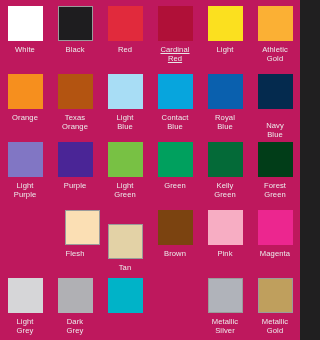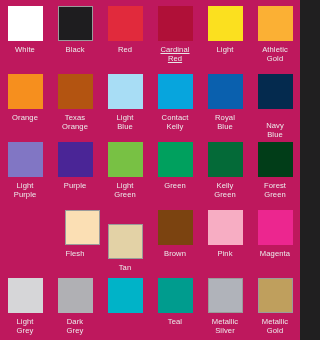--- a/index.html
+++ b/index.html
@@ -89,21 +89,21 @@
 Orange</div>
     </div>
     <div class="swatch-cell" style="left: 100px; top: 68px;">
       <div class="chip" style="background: rgb(168, 221, 245);"></div>
       <div class="chip-label">Light
 Blue</div>
     </div>
     <div class="swatch-cell" style="left: 150px; top: 68px;">
       <div class="chip" style="background: rgb(7, 165, 221);"></div>
       <div class="chip-label">Contact
-Kelly</div>
+Blue</div>
     </div>
     <div class="swatch-cell" style="left: 200px; top: 68px;">
       <div class="chip" style="background: rgb(10, 96, 174);"></div>
       <div class="chip-label">Royal
 Blue</div>
     </div>
     <div class="swatch-cell" style="left: 250px; top: 68px; gap: 8px;">
       <div class="chip" style="background: rgb(4, 42, 78);"></div>
       <div class="chip-label">Navy
 Blue</div>
@@ -163,24 +163,20 @@
     </div>
     <div class="swatch-cell" style="left: 50px; top: 272px;">
       <div class="chip" style="background: rgb(176, 176, 180);"></div>
       <div class="chip-label">Dark
 Grey</div>
     </div>
     <div class="swatch-cell" style="left: 100px; top: 272px; gap: 40px;">
       <div class="chip" style="background: rgb(0, 179, 200);"></div>
       <div class="chip-label">Turquoise</div>
     </div>
-    <div class="swatch-cell" style="left: 150px; top: 272px;">
-      <div class="chip" style="background: rgb(0, 156, 142);"></div>
-      <div class="chip-label">Teal</div>
-    </div>
     <div class="swatch-cell" style="left: 200px; top: 272px;">
       <div class="chip bordered" style="background: rgb(176, 179, 186);"></div>
       <div class="chip-label">Metallic
 Silver</div>
     </div>
     <div class="swatch-cell" style="left: 250px; top: 272px;">
       <div class="chip bordered" style="background: rgb(191, 159, 93);"></div>
       <div class="chip-label">Metallic
 Gold</div>
     </div>

